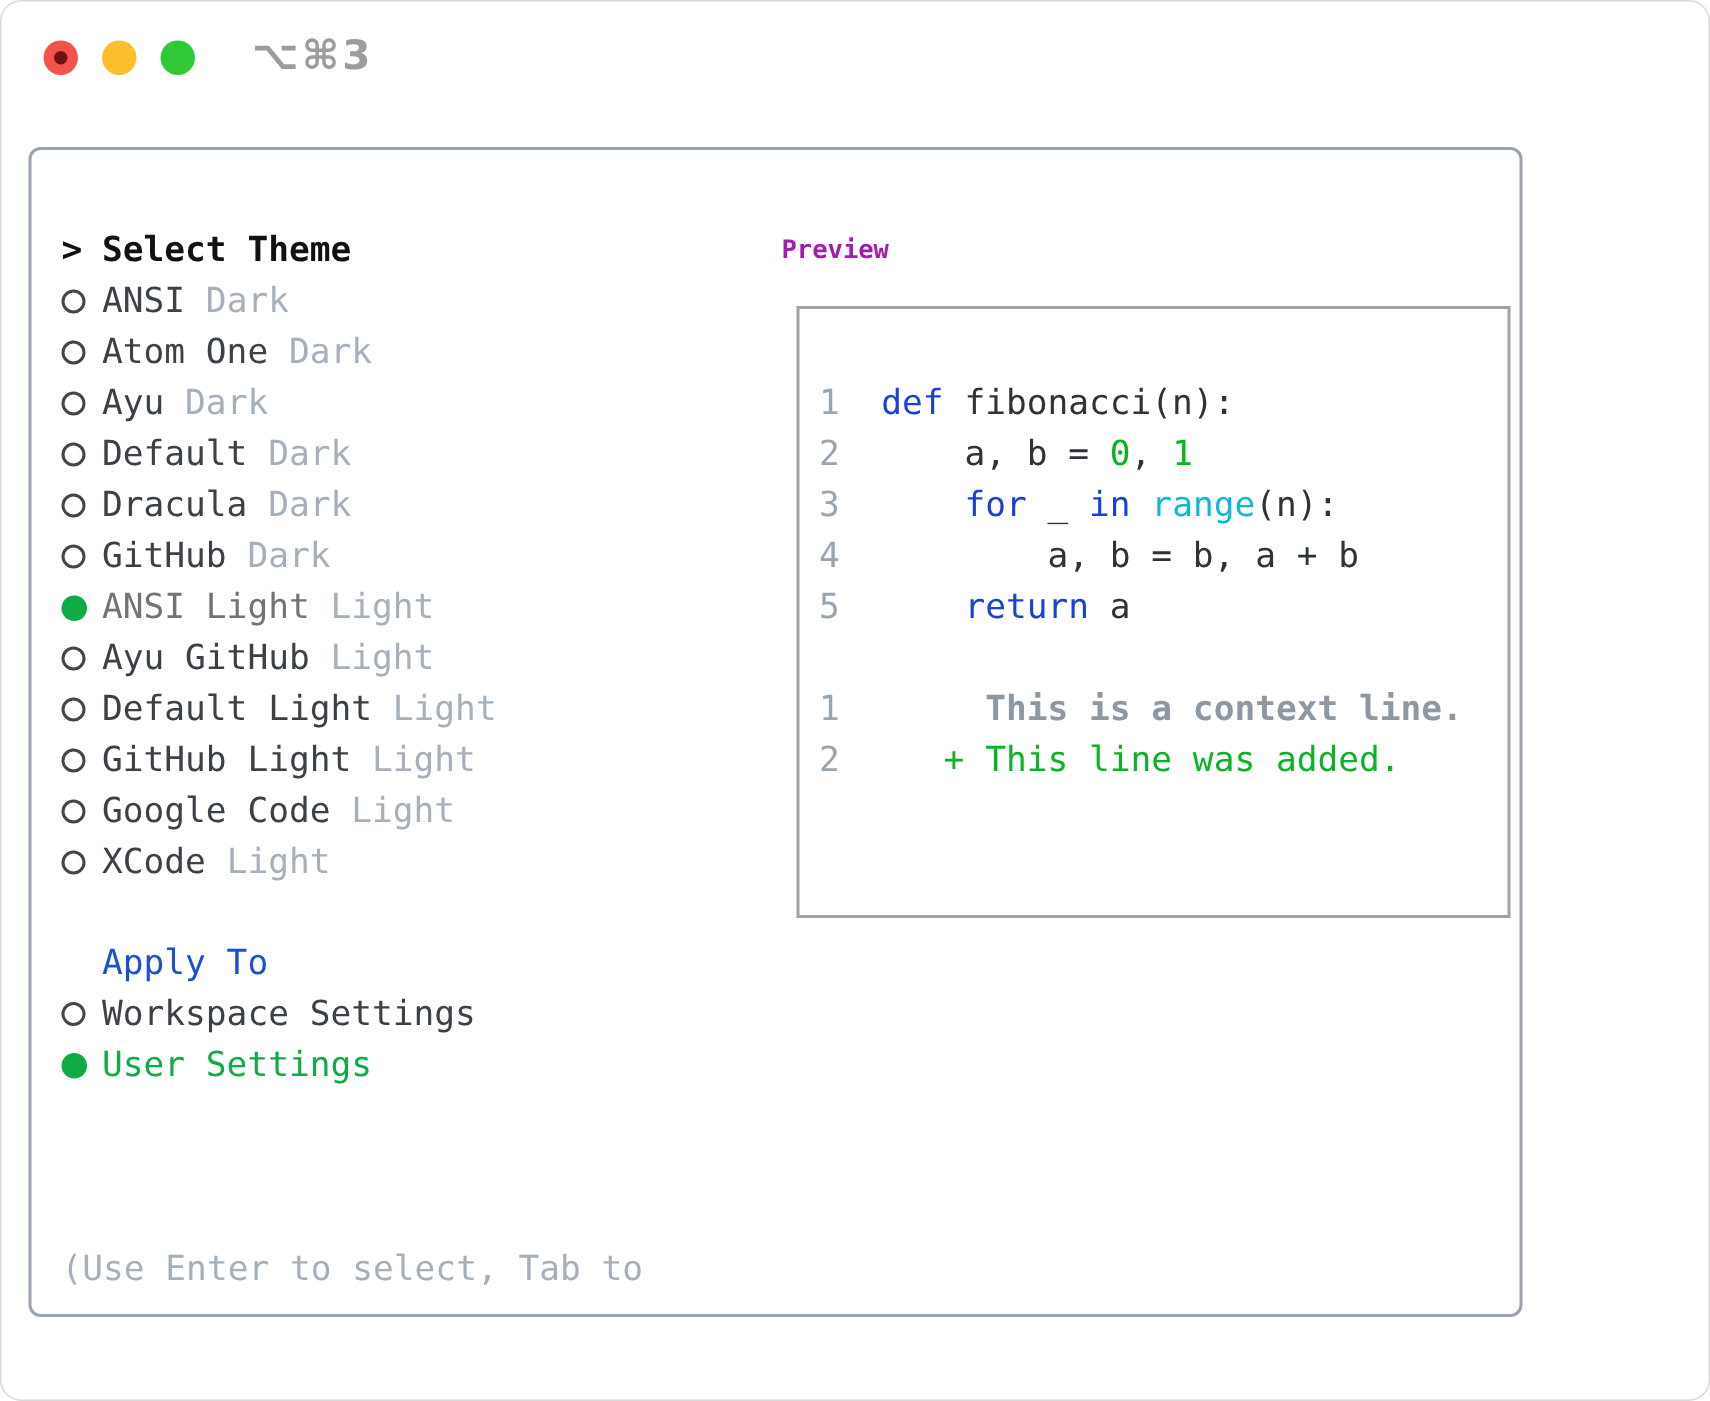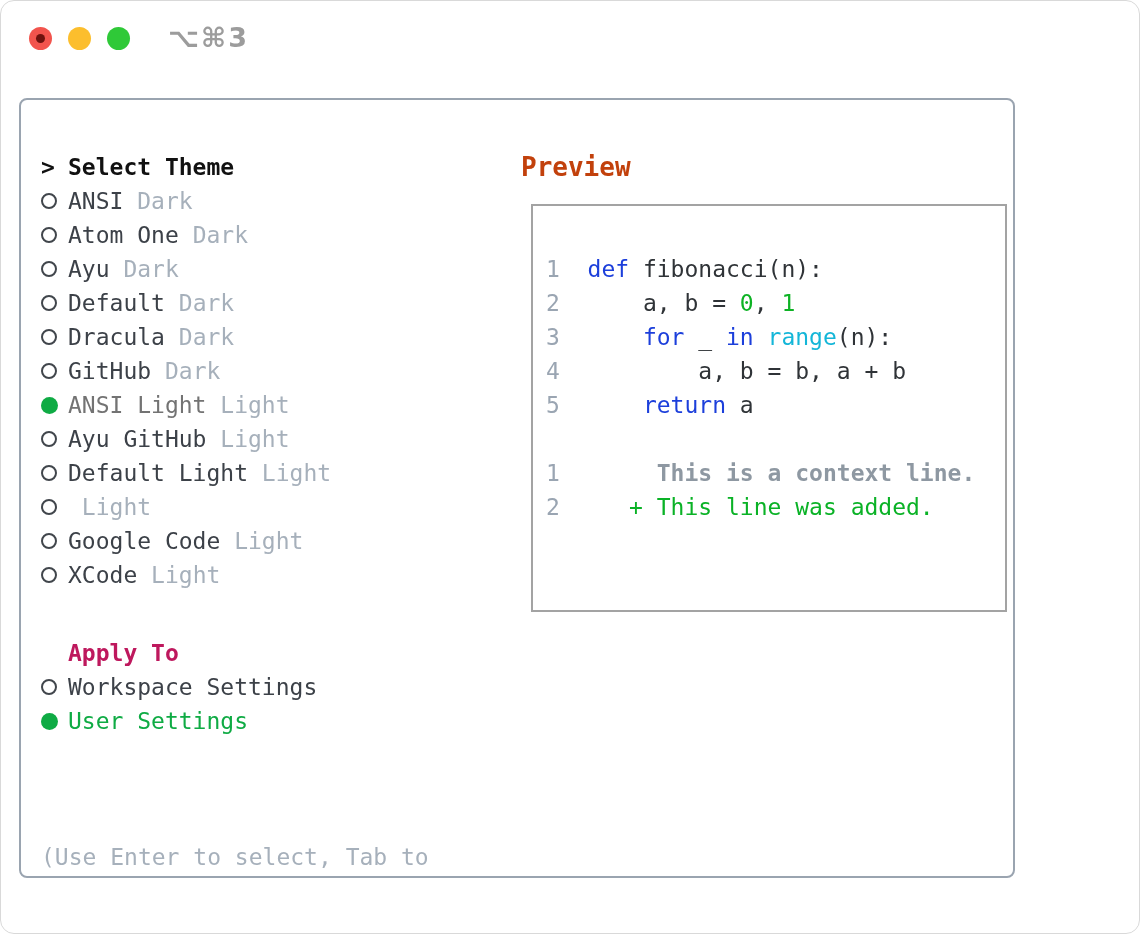--- a/index.html
+++ b/index.html
@@ -35,27 +35,27 @@
   .radio {
     width:16px; height:16px; border-radius:50%;
     border:2.5px solid #41464c; background:#ffffff;
   }
   .radio.filled { border:none; background:#0fab44; width:17px; height:17px; }
   .prefix { width:27px; flex:0 0 27px; font-weight:bold; color:#111111; }
   .header-text { font-weight:bold; color:#111111; }
   .theme-name { color:#3c4148; }
   .theme-row.selected .theme-name { color:#737373; }
   .variant { color:#a6b0bb; }
-  .apply-header { margin-top:44px; padding-left:27px; height:34px; line-height:34px; color:#be185d; font-weight:700; }
+  .apply-header { margin-top:33px; padding-left:27px; height:34px; line-height:34px; color:#1d4ed8; font-weight:400; }
   .apply-row.selected .opt-label { color:#0fab44; }
   .opt-label { color:#3c4148; }
   .hint { margin-top:34px; color:#a6b0bb; font-size:23px; line-height:34px; white-space:pre; }
   
   .right-col { position:absolute; left:482px; top:50px; }
-  .preview-header { height:34px; line-height:34px; padding-left:18px; font-size:26px; font-weight:bold; color:#c2410c; }
+  .preview-header { height:34px; line-height:34px; padding-left:18px; font-size:17px; font-weight:bold; color:#a21caf; }
   .preview-box {
     margin-left:28px; margin-top:20px; width:476px; height:408px;
     border:2px solid #a3a3a3; background:#ffffff;
     padding:46px 10px 0 13px; overflow:hidden;
   }
   .cline { height:34px; line-height:34px; font-size:23px; white-space:pre; }
   .ln { display:inline-block; width:3ch; color:#9aa5b2; }
   .pl  { color:#2f3337; }
   .kw  { color:#1c3fdb; }
   .bi  { color:#14b6d8; }
@@ -89,21 +89,21 @@
       <div id="theme-list">
           <div class="row theme-row"><span class="marker-cell"><span class="radio"></span></span><span class="theme-name">ANSI</span><span class="variant"> Dark</span></div>
           <div class="row theme-row"><span class="marker-cell"><span class="radio"></span></span><span class="theme-name">Atom One</span><span class="variant"> Dark</span></div>
           <div class="row theme-row"><span class="marker-cell"><span class="radio"></span></span><span class="theme-name">Ayu</span><span class="variant"> Dark</span></div>
           <div class="row theme-row"><span class="marker-cell"><span class="radio"></span></span><span class="theme-name">Default</span><span class="variant"> Dark</span></div>
           <div class="row theme-row"><span class="marker-cell"><span class="radio"></span></span><span class="theme-name">Dracula</span><span class="variant"> Dark</span></div>
           <div class="row theme-row"><span class="marker-cell"><span class="radio"></span></span><span class="theme-name">GitHub</span><span class="variant"> Dark</span></div>
           <div class="row theme-row selected"><span class="marker-cell"><span class="radio filled"></span></span><span class="theme-name">ANSI Light</span><span class="variant"> Light</span></div>
           <div class="row theme-row"><span class="marker-cell"><span class="radio"></span></span><span class="theme-name">Ayu GitHub</span><span class="variant"> Light</span></div>
           <div class="row theme-row"><span class="marker-cell"><span class="radio"></span></span><span class="theme-name">Default Light</span><span class="variant"> Light</span></div>
-          <div class="row theme-row"><span class="marker-cell"><span class="radio"></span></span><span class="variant"> Light</span></div>
+          <div class="row theme-row"><span class="marker-cell"><span class="radio"></span></span><span class="theme-name">GitHub Light</span><span class="variant"> Light</span></div>
           <div class="row theme-row"><span class="marker-cell"><span class="radio"></span></span><span class="theme-name">Google Code</span><span class="variant"> Light</span></div>
           <div class="row theme-row"><span class="marker-cell"><span class="radio"></span></span><span class="theme-name">XCode</span><span class="variant"> Light</span></div>
         </div>
 
       <div class="apply-header">Apply To</div>
       <div id="apply-options">
           <div class="row apply-row"><span class="marker-cell"><span class="radio"></span></span><span class="opt-label">Workspace Settings</span></div>
           <div class="row apply-row selected"><span class="marker-cell"><span class="radio filled"></span></span><span class="opt-label">User Settings</span></div>
         </div>
 

